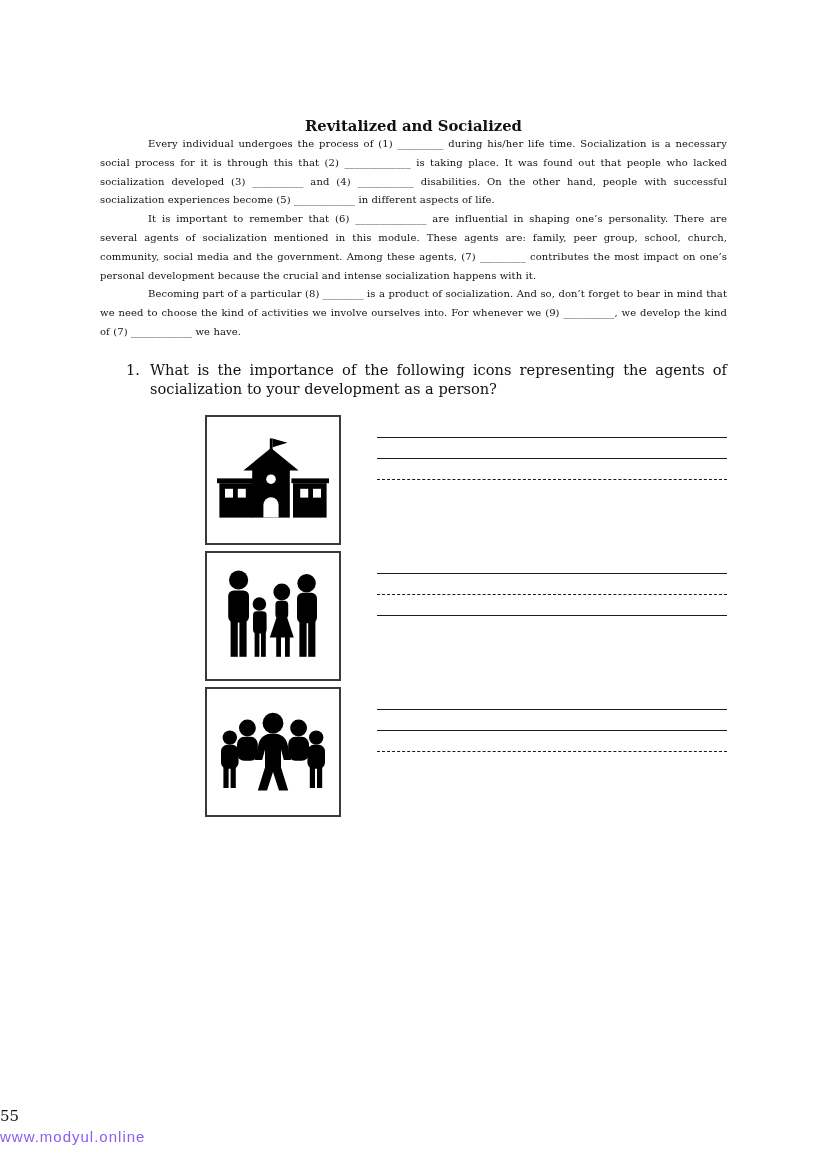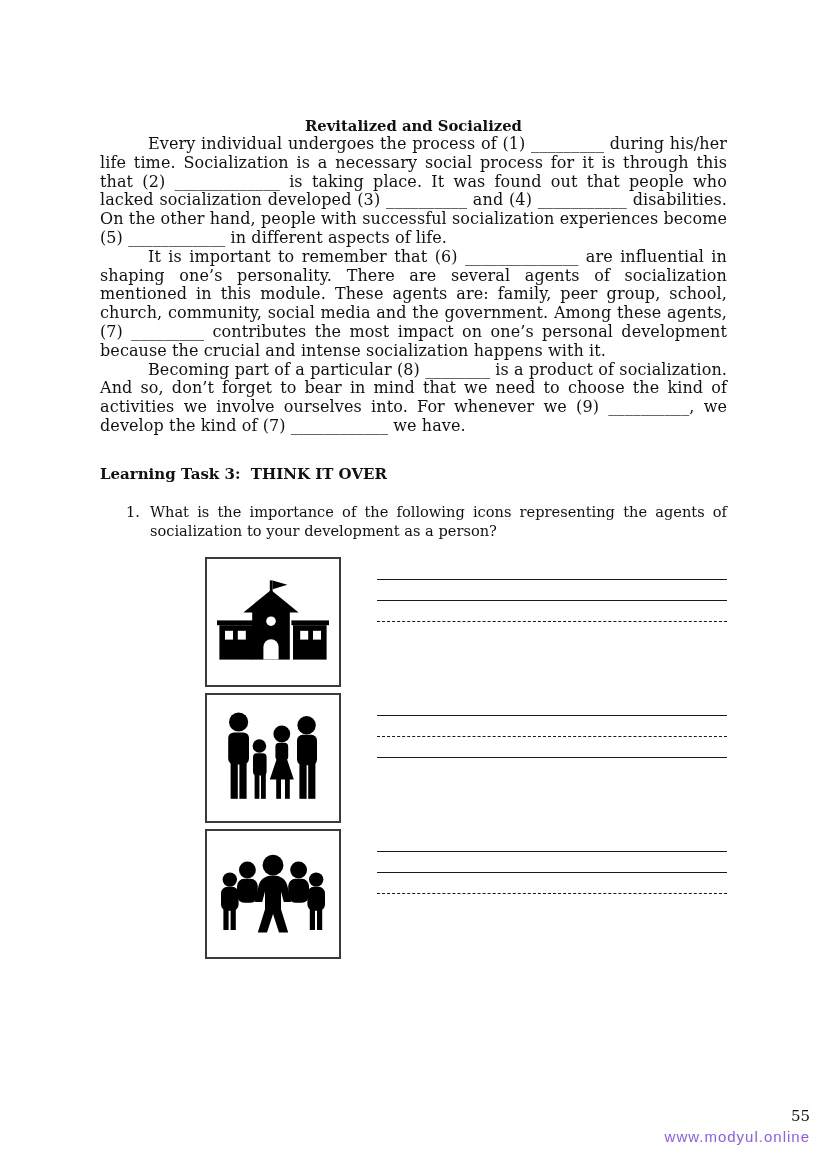--- a/index.html
+++ b/index.html
@@ -18,21 +18,21 @@
   }
   .title{
     margin:0;
     font-size:14.8px;
     font-weight:bold;
     text-align:center;
     line-height:19px;
   }
   .para{
     margin:0;
-    font-size:16px;
+    font-size:10px;
     line-height:18.8px;
     text-align:justify;
     text-indent:48px;
     letter-spacing:0.1px;
   }
   .task-heading{
     margin:28px 0 0 0;
     font-size:15px;
     font-weight:bold;
     line-height:20px;
@@ -73,22 +73,22 @@
   }
   .answer-line{
     width:350px;height:20px;
     border-bottom:1px solid #1a1a1a;
   }
   .answer-line.dashed{
     border-bottom:1px dashed #1a1a1a;
   }
   .footer{
     position:absolute;
-    left:0;right:16px;bottom:24px;
-    text-align:right;
+    left:0;right:0;bottom:24px;
+    text-align:left;
   }
   .page-number{
     font-size:15px;
     line-height:20px;
     color:#111;
   }
   .watermark{
     margin-top:2px;
     font-family:"Liberation Sans","DejaVu Sans",sans-serif;
     font-size:15px;
@@ -101,21 +101,20 @@
 
 <div class="page">
   <div class="content">
 
     <h3 class="title">Revitalized and Socialized</h3>
 
     <p class="para">Every individual undergoes the process of (1) _________ during his/her life time. Socialization is a necessary social process for it is through this that (2) _____________ is taking place. It was found out that people who lacked socialization developed (3) __________ and (4) ___________ disabilities. On the other hand, people with successful socialization experiences become (5) ____________ in different aspects of life.</p>
     <p class="para">It is important to remember that (6) ______________ are influential in shaping one’s personality. There are several agents of socialization mentioned in this module. These agents are: family, peer group, school, church, community, social media and the government. Among these agents, (7) _________ contributes the most impact on one’s personal development because the crucial and intense socialization happens with it.</p>
     <p class="para">Becoming part of a particular (8) ________ is a product of socialization. And so, don’t forget to bear in mind that we need to choose the kind of activities we involve ourselves into. For whenever we (9) __________, we develop the kind of (7) ____________ we have.</p>
 
-    <h4 class="task-heading">Learning Task 3:  THINK IT OVER</h4>
 
     <div class="question">
       <span class="qnum">1.</span>
       <span class="qtext">What is the importance of the following icons representing the agents of socialization to your development as a person?</span>
     </div>
 
     <div class="icon-row">
       <div class="icon-box">
         <svg width="112" height="92" viewBox="0 0 140 110" aria-hidden="true">
           <g fill="#000">

